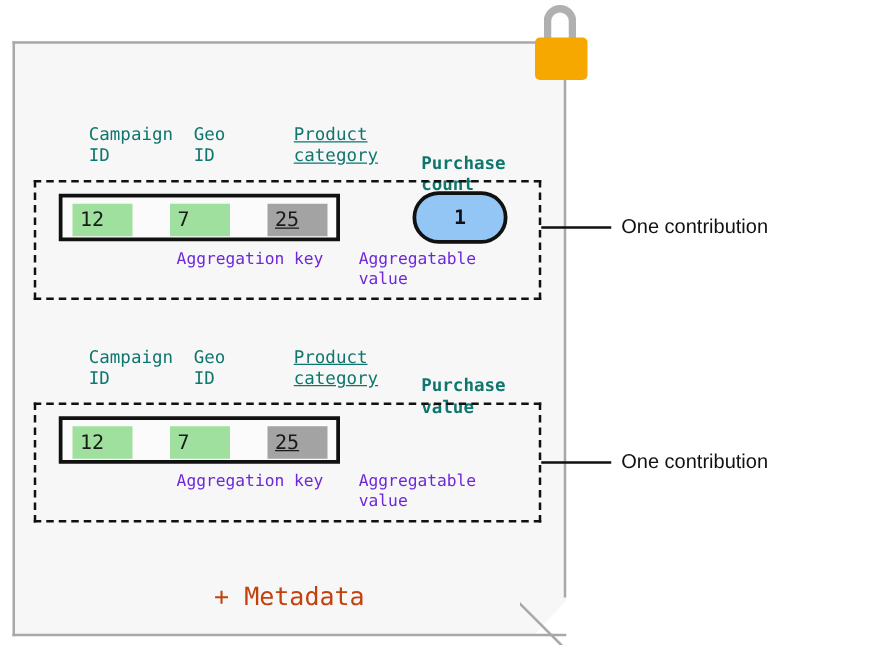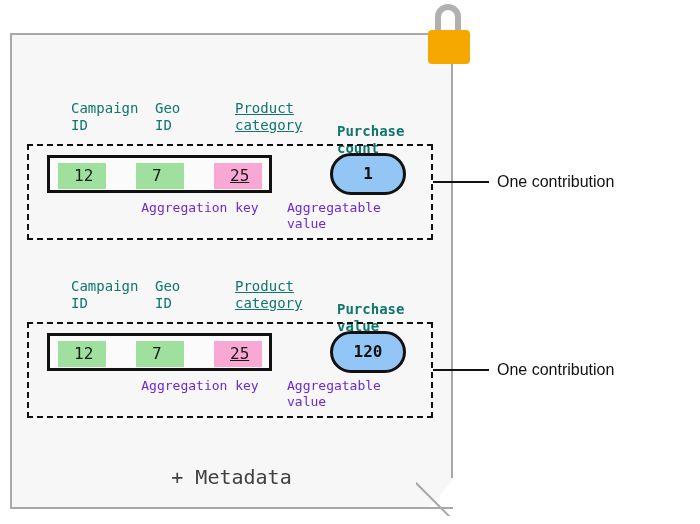--- a/index.html
+++ b/index.html
@@ -146,25 +146,25 @@
   }
   .chip {
     position: absolute;
     top: 5px;
     height: 26px;
     font-size: 16px;
     line-height: 26px;
     color: #1a1a1a;
     text-align: left;
     box-sizing: border-box;
-    padding-left: 16px;
+    padding-left: 6px;
   }
   .chip.c1 { left: 8px;   width: 48px; background: #9fe09f; }
   .chip.c2 { left: 86px;  width: 48px; background: #9fe09f; }
-  .chip.c3 { left: 164px; width: 48px; background: #f9a8d4; }
+  .chip.c3 { left: 164px; width: 48px; background: #a3a3a3; }
   .chip.c3 .chip-underline { text-decoration: underline; }
 
   .value-pill {
     position: absolute;
     left: 301px;
     top: 7px;
     width: 76px;
     height: 42px;
     border: 3px solid #111111;
     border-radius: 21px;
@@ -223,21 +223,21 @@
 
   
   #metadata-label {
     position: absolute;
     left: 10px;
     top: 464px;
     width: 443px;
     text-align: center;
     font-size: 20px;
     line-height: 26px;
-    color: #404040;
+    color: #c2410c;
   }
 </style>
 </head>
 <body>
 
 <div id="doc-sheet"></div>
 <div id="doc-sheet-border"></div>
 <div id="doc-right-edge"></div>
 <div id="doc-fold-edge"></div>
 
@@ -287,21 +287,20 @@
     <div class="col-header h-metric">Purchase
 value</div>
   </div>
 
   <div class="dashed-box">
     <div class="key-box">
       <div class="chip c1">12</div>
       <div class="chip c2">7</div>
       <div class="chip c3"><span class="chip-underline">25</span></div>
     </div>
-    <div class="value-pill">120</div>
     <div class="caption cap-key">Aggregation key</div>
     <div class="caption cap-value">Aggregatable
 value</div>
   </div>
 </div>
 
 <div class="annotation" style="left:433px; top:355px;">
   <div class="annotation-line"></div>
   <div class="annotation-label">One contribution</div>
 </div>

